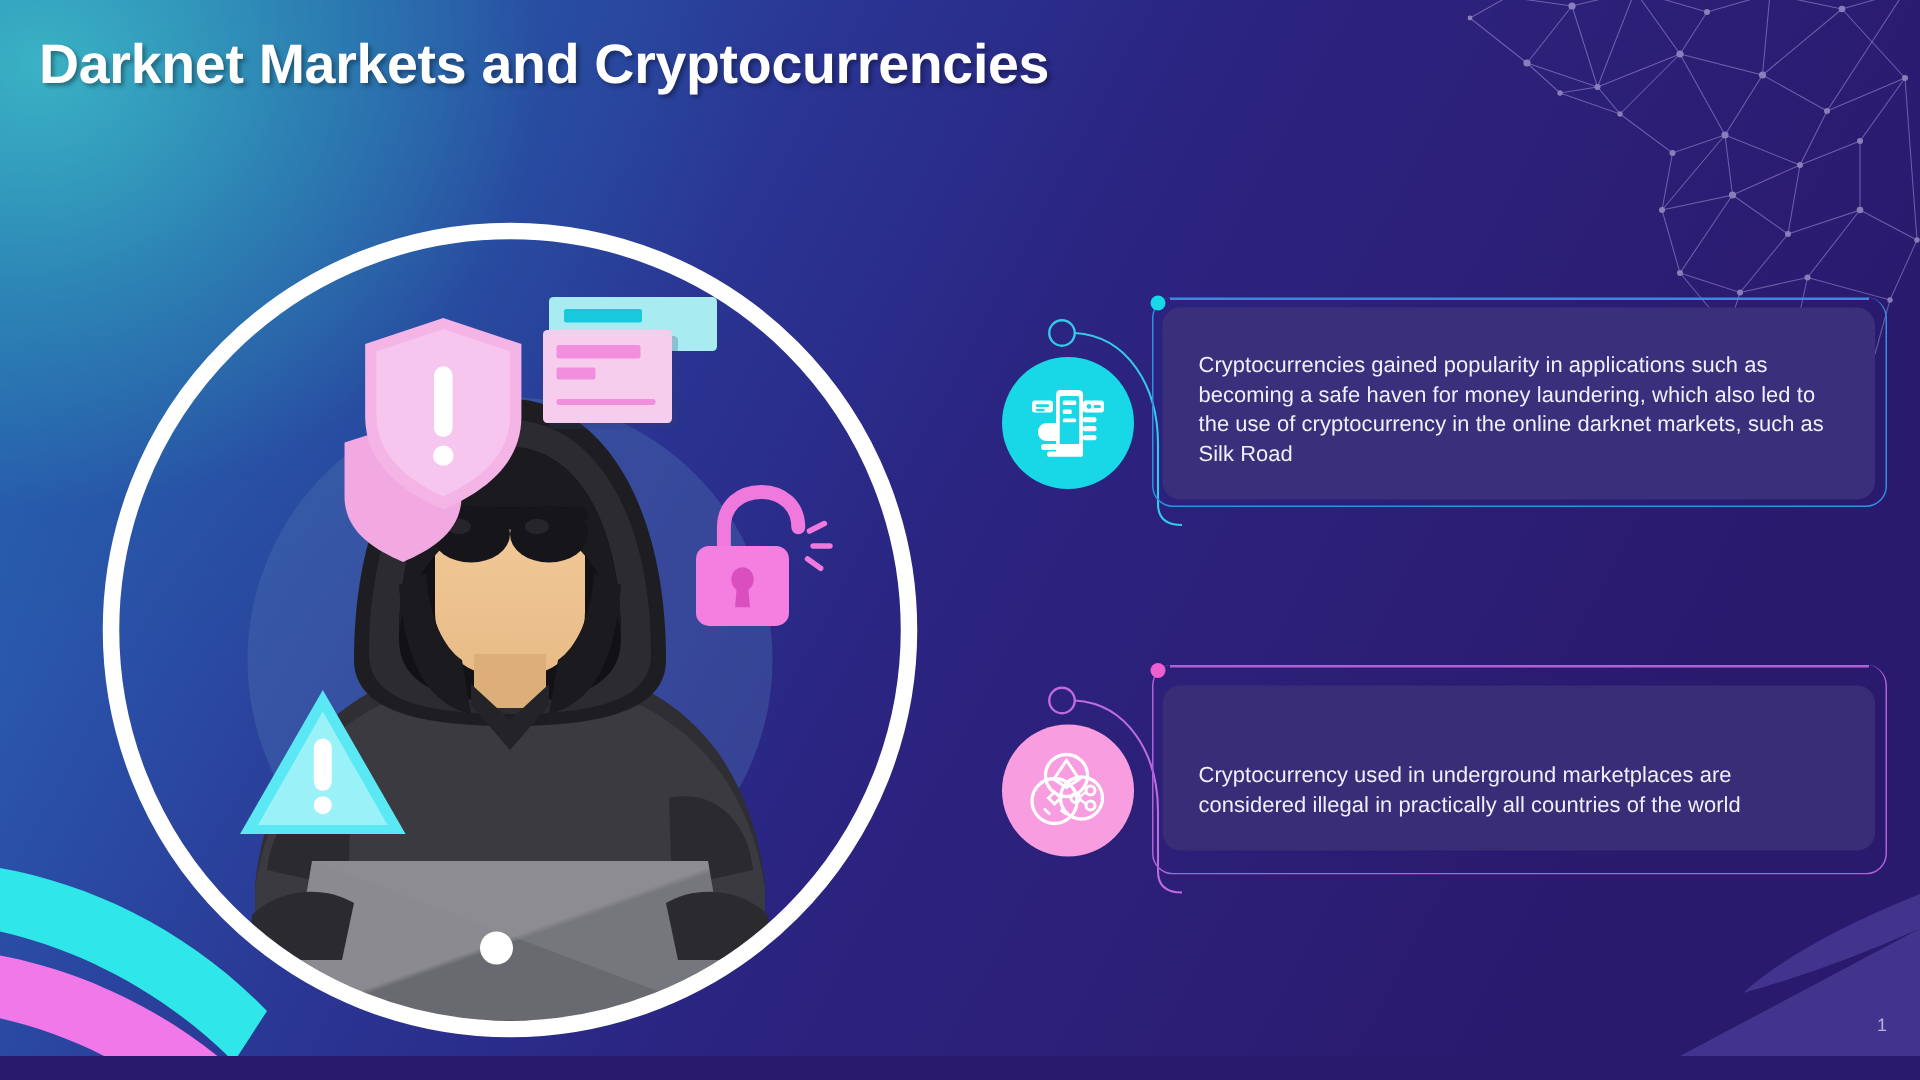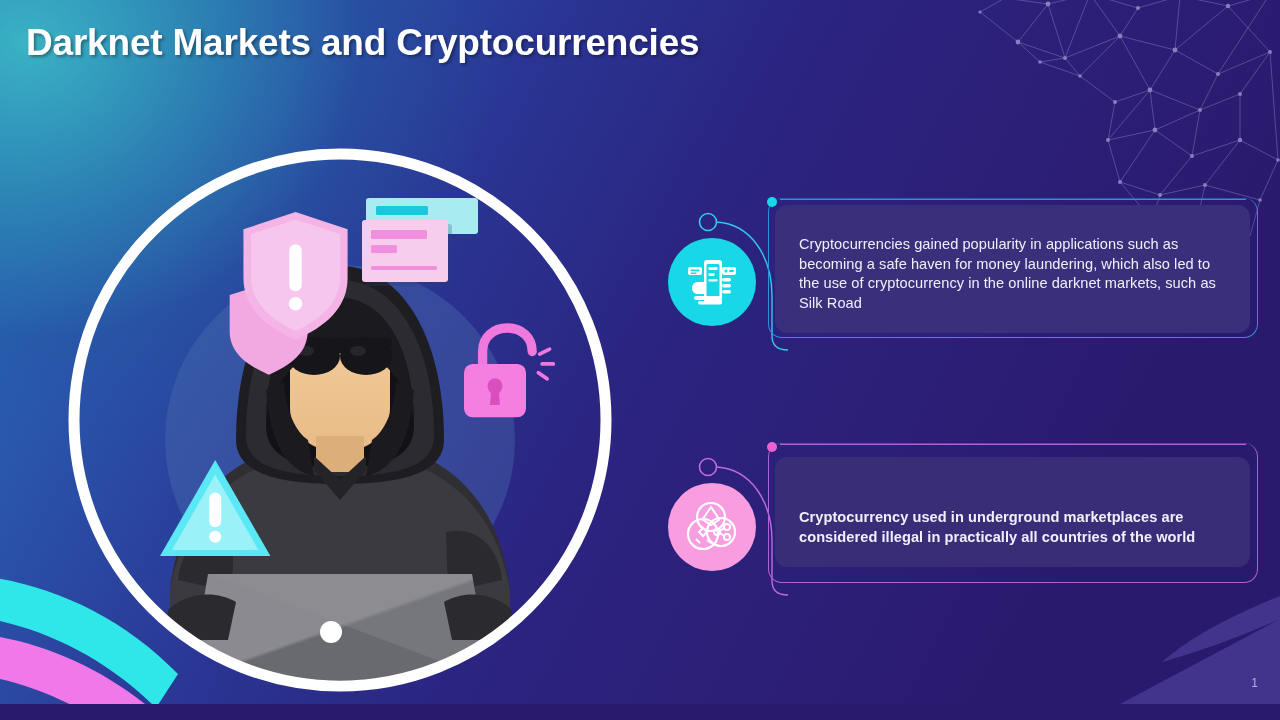--- a/index.html
+++ b/index.html
@@ -55,21 +55,21 @@
   .badge.pink { background:#f79de0; }
 
   .card {
     position:absolute; left:115px; top:5px;
     width:475px; min-height:128px;
     background:#3a2f7a;
     border-radius:12px;
     padding:20px 24px;
     display:flex; align-items:flex-end;
   }
-  .card.second { background:#3a2d77; min-height:110px; top:12px;font-weight:bold; }
+  .card.second { background:#3a2d77; min-height:110px; top:12px; }
 
   .card-outline {
     position:absolute; left:108px; top:-2px;
     width:490px; height:140px;
     border-radius:14px;
     border:1.3px solid #2f8fe0;
     border-top:none;
     pointer-events:none;
   }
   .card-outline.pink { border-color:#b061d8; }

